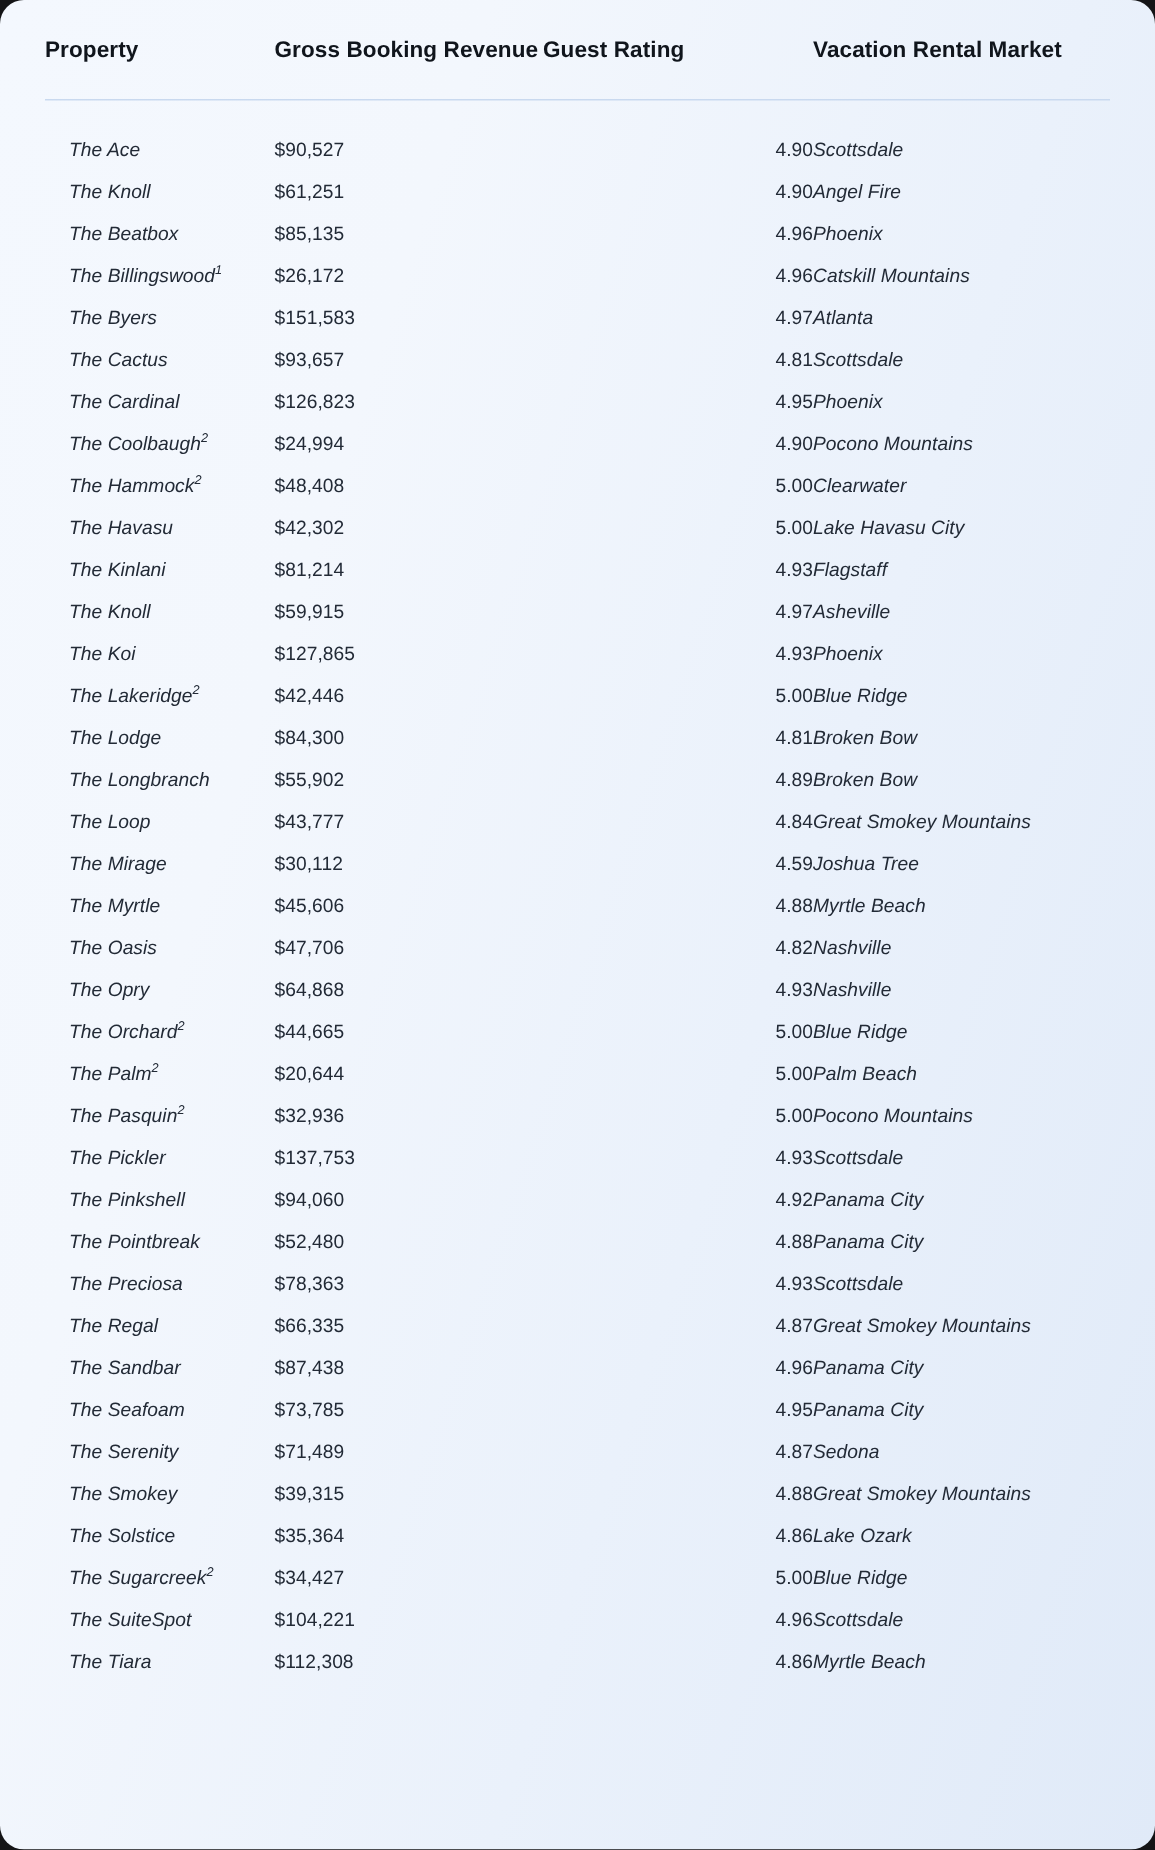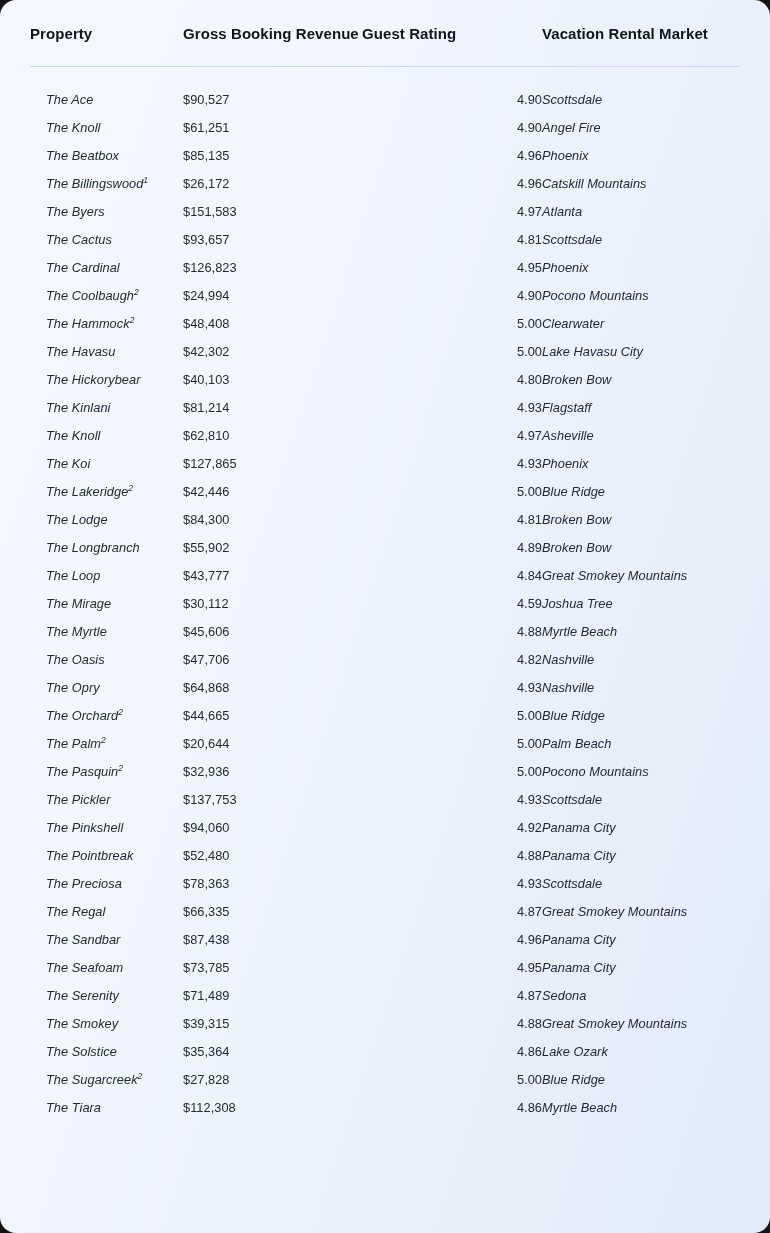--- a/index.html
+++ b/index.html
@@ -163,34 +163,28 @@
           <td class="cell-rating">5.00</td>
           <td class="cell-market">Clearwater</td>
         </tr>
         <tr class="data-row">
           <td class="cell-property"><span>The Havasu</span></td>
           <td class="cell-revenue">$42,302</td>
           <td class="cell-rating">5.00</td>
           <td class="cell-market">Lake Havasu City</td>
         </tr>
         <tr class="data-row">
-          <td class="cell-property"><span>The Hickorybear</span></td>
-          <td class="cell-revenue">$40,103</td>
-          <td class="cell-rating">4.80</td>
-          <td class="cell-market">Broken Bow</td>
-        </tr>
-        <tr class="data-row">
           <td class="cell-property"><span>The Kinlani</span></td>
           <td class="cell-revenue">$81,214</td>
           <td class="cell-rating">4.93</td>
           <td class="cell-market">Flagstaff</td>
         </tr>
         <tr class="data-row">
           <td class="cell-property"><span>The Knoll</span></td>
-          <td class="cell-revenue">$62,810</td>
+          <td class="cell-revenue">$59,915</td>
           <td class="cell-rating">4.97</td>
           <td class="cell-market">Asheville</td>
         </tr>
         <tr class="data-row">
           <td class="cell-property"><span>The Koi</span></td>
           <td class="cell-revenue">$127,865</td>
           <td class="cell-rating">4.93</td>
           <td class="cell-market">Phoenix</td>
         </tr>
         <tr class="data-row">
@@ -314,23 +308,29 @@
           <td class="cell-market">Great Smokey Mountains</td>
         </tr>
         <tr class="data-row">
           <td class="cell-property"><span>The Solstice</span></td>
           <td class="cell-revenue">$35,364</td>
           <td class="cell-rating">4.86</td>
           <td class="cell-market">Lake Ozark</td>
         </tr>
         <tr class="data-row">
           <td class="cell-property"><span>The Sugarcreek</span><sup class="marker">2</sup></td>
-          <td class="cell-revenue">$27,828</td>
+          <td class="cell-revenue">$34,427</td>
           <td class="cell-rating">5.00</td>
           <td class="cell-market">Blue Ridge</td>
+        </tr>
+        <tr class="data-row">
+          <td class="cell-property"><span>The SuiteSpot</span></td>
+          <td class="cell-revenue">$104,221</td>
+          <td class="cell-rating">4.96</td>
+          <td class="cell-market">Scottsdale</td>
         </tr>
         <tr class="data-row">
           <td class="cell-property"><span>The Tiara</span></td>
           <td class="cell-revenue">$112,308</td>
           <td class="cell-rating">4.86</td>
           <td class="cell-market">Myrtle Beach</td>
         </tr>
       </tbody>
   </table>
 </div>

